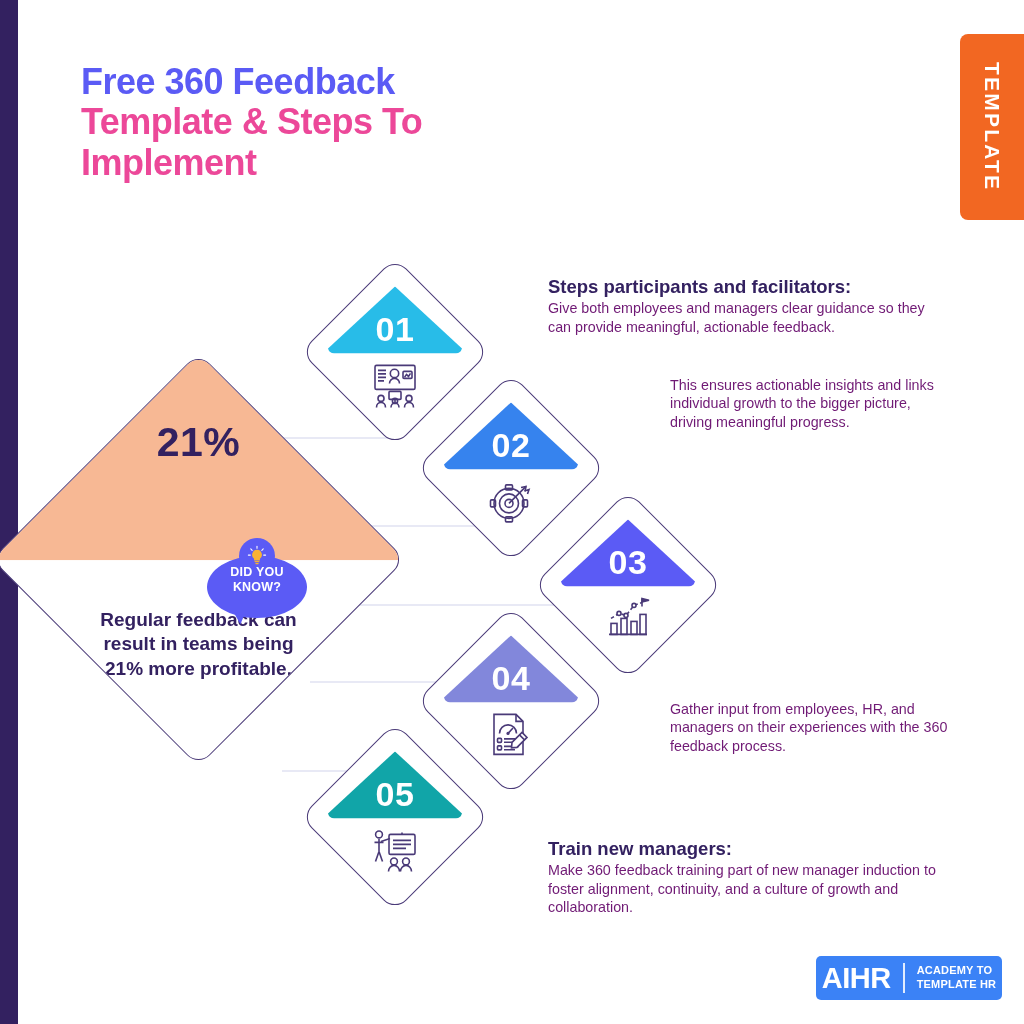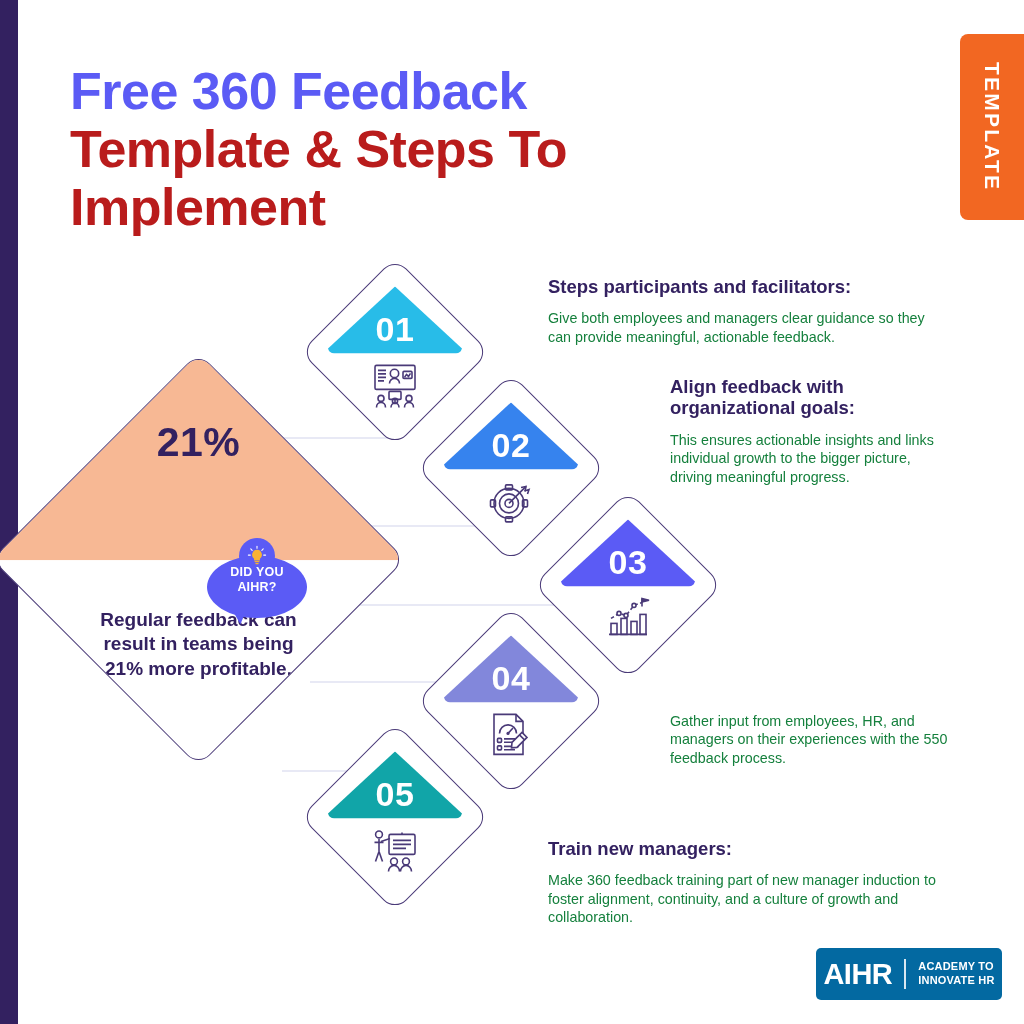--- a/index.html
+++ b/index.html
@@ -36,28 +36,29 @@
     text-orientation:mixed;
     white-space:nowrap;
   }
 
   
   #title-block {
     position:absolute; left:70px; top:62px;
     width:680px;
   }
   #title-block .line {
-    font-size:52px;
+    font-size:36px;
     font-weight:bold;
     line-height:1.12;
     letter-spacing:-0.5px;
     white-space:nowrap;
+    margin-left:11px;
   }
   .t-blue { color:#5B5BF5; }
-  .t-navy { color:#b91c1c; }
+  .t-navy { color:#ec4899; }
 
   
   #stage {
     position:absolute; left:0; top:0;
     width:1024px; height:1024px;
   }
 
   
   .connector {
     position:absolute;
@@ -199,38 +200,37 @@
   
   .step-text { position:absolute; }
   .step-text .st-head {
     color:#332160;
     font-size:18.5px;
     font-weight:bold;
     line-height:1.16;
     margin-bottom:2px;
   }
   .step-text .st-body {
-    color:#15803d;
+    color:#701a75;
     font-size:14.3px;
     line-height:1.28;
-    margin-top:12px;
   }
 
   #text-01 { left:548px; top:276px; width:400px; }
   #text-02 { left:670px; top:376px; width:280px; }
   #text-03 { left:757px; top:518px; width:215px; }
   #text-04 { left:670px; top:700px; width:290px; }
   #text-05 { left:548px; top:838px; width:400px; }
 
   
   #aihr-logo {
     position:absolute;
     right:22px; bottom:24px;
-    width:186px; height:52px;
-    background:#0369a1;
+    width:186px; height:44px;
+    background:#3b82f6;
     border-radius:5px;
     display:flex; align-items:center; justify-content:center;
     gap:12px;
   }
   #aihr-mark {
     color:#ffffff;
     font-size:29px;
     font-weight:bold;
     letter-spacing:-0.5px;
     line-height:1;
@@ -293,21 +293,21 @@
           <line x1="2.6" y1="11" x2="4.7" y2="11"></line>
           <line x1="21.4" y1="11" x2="19.3" y2="11"></line>
         </g>
         <path d="M12 5.2 a5.4 5.4 0 0 0 -3.2 9.7 v1.9 h6.4 v-1.9 A5.4 5.4 0 0 0 12 5.2 Z" fill="#F9B233"></path>
         <rect x="9.3" y="17.4" width="5.4" height="1.5" rx="0.7" fill="#F9B233"></rect>
         <rect x="10.1" y="19.6" width="3.8" height="1.4" rx="0.7" fill="#F9B233"></rect>
       </svg>
     </div>
     <div id="dyk-label">
       <div>DID YOU</div>
-      <div>AIHR?</div>
+      <div>KNOW?</div>
     </div>
   </div>
 
   <div class="diamond step-d" style="left:328px; top:285px;">
     <div class="inner">
       <div class="step-tri">
         <svg width="146" height="67" viewBox="0 0 146 67">
           <path d="M73 0 L140 62 A7 7 0 0 1 134 67 L12 67 A7 7 0 0 1 6 62 Z" fill="#28BCE8"></path>
         </svg>
         <span class="step-num">01</span>
@@ -443,32 +443,31 @@
         </svg>
       </div>
     </div>
   </div>
 
   <div class="step-text" id="text-01">
     <div class="st-head">Steps participants and facilitators:</div>
     <div class="st-body">Give both employees and managers clear guidance so they can provide meaningful, actionable feedback.</div>
   </div>
   <div class="step-text" id="text-02">
-    <div class="st-head">Align feedback with organizational goals:</div>
     <div class="st-body">This ensures actionable insights and links individual growth to the bigger picture, driving meaningful progress.</div>
   </div>
   <div class="step-text" id="text-04">
-    <div class="st-body">Gather input from employees, HR, and managers on their experiences with the 550 feedback process.</div>
+    <div class="st-body">Gather input from employees, HR, and managers on their experiences with the 360 feedback process.</div>
   </div>
   <div class="step-text" id="text-05">
     <div class="st-head">Train new managers:</div>
     <div class="st-body">Make 360 feedback training part of new manager induction to foster alignment, continuity, and a culture of growth and collaboration.</div>
   </div>
 </div>
 
 <div id="aihr-logo">
   <div id="aihr-mark">AIHR</div>
   <div id="aihr-divider"></div>
   <div id="aihr-sub">
     <div>ACADEMY TO</div>
-    <div>INNOVATE HR</div>
+    <div>TEMPLATE HR</div>
   </div>
 </div>
 
 </body></html>

